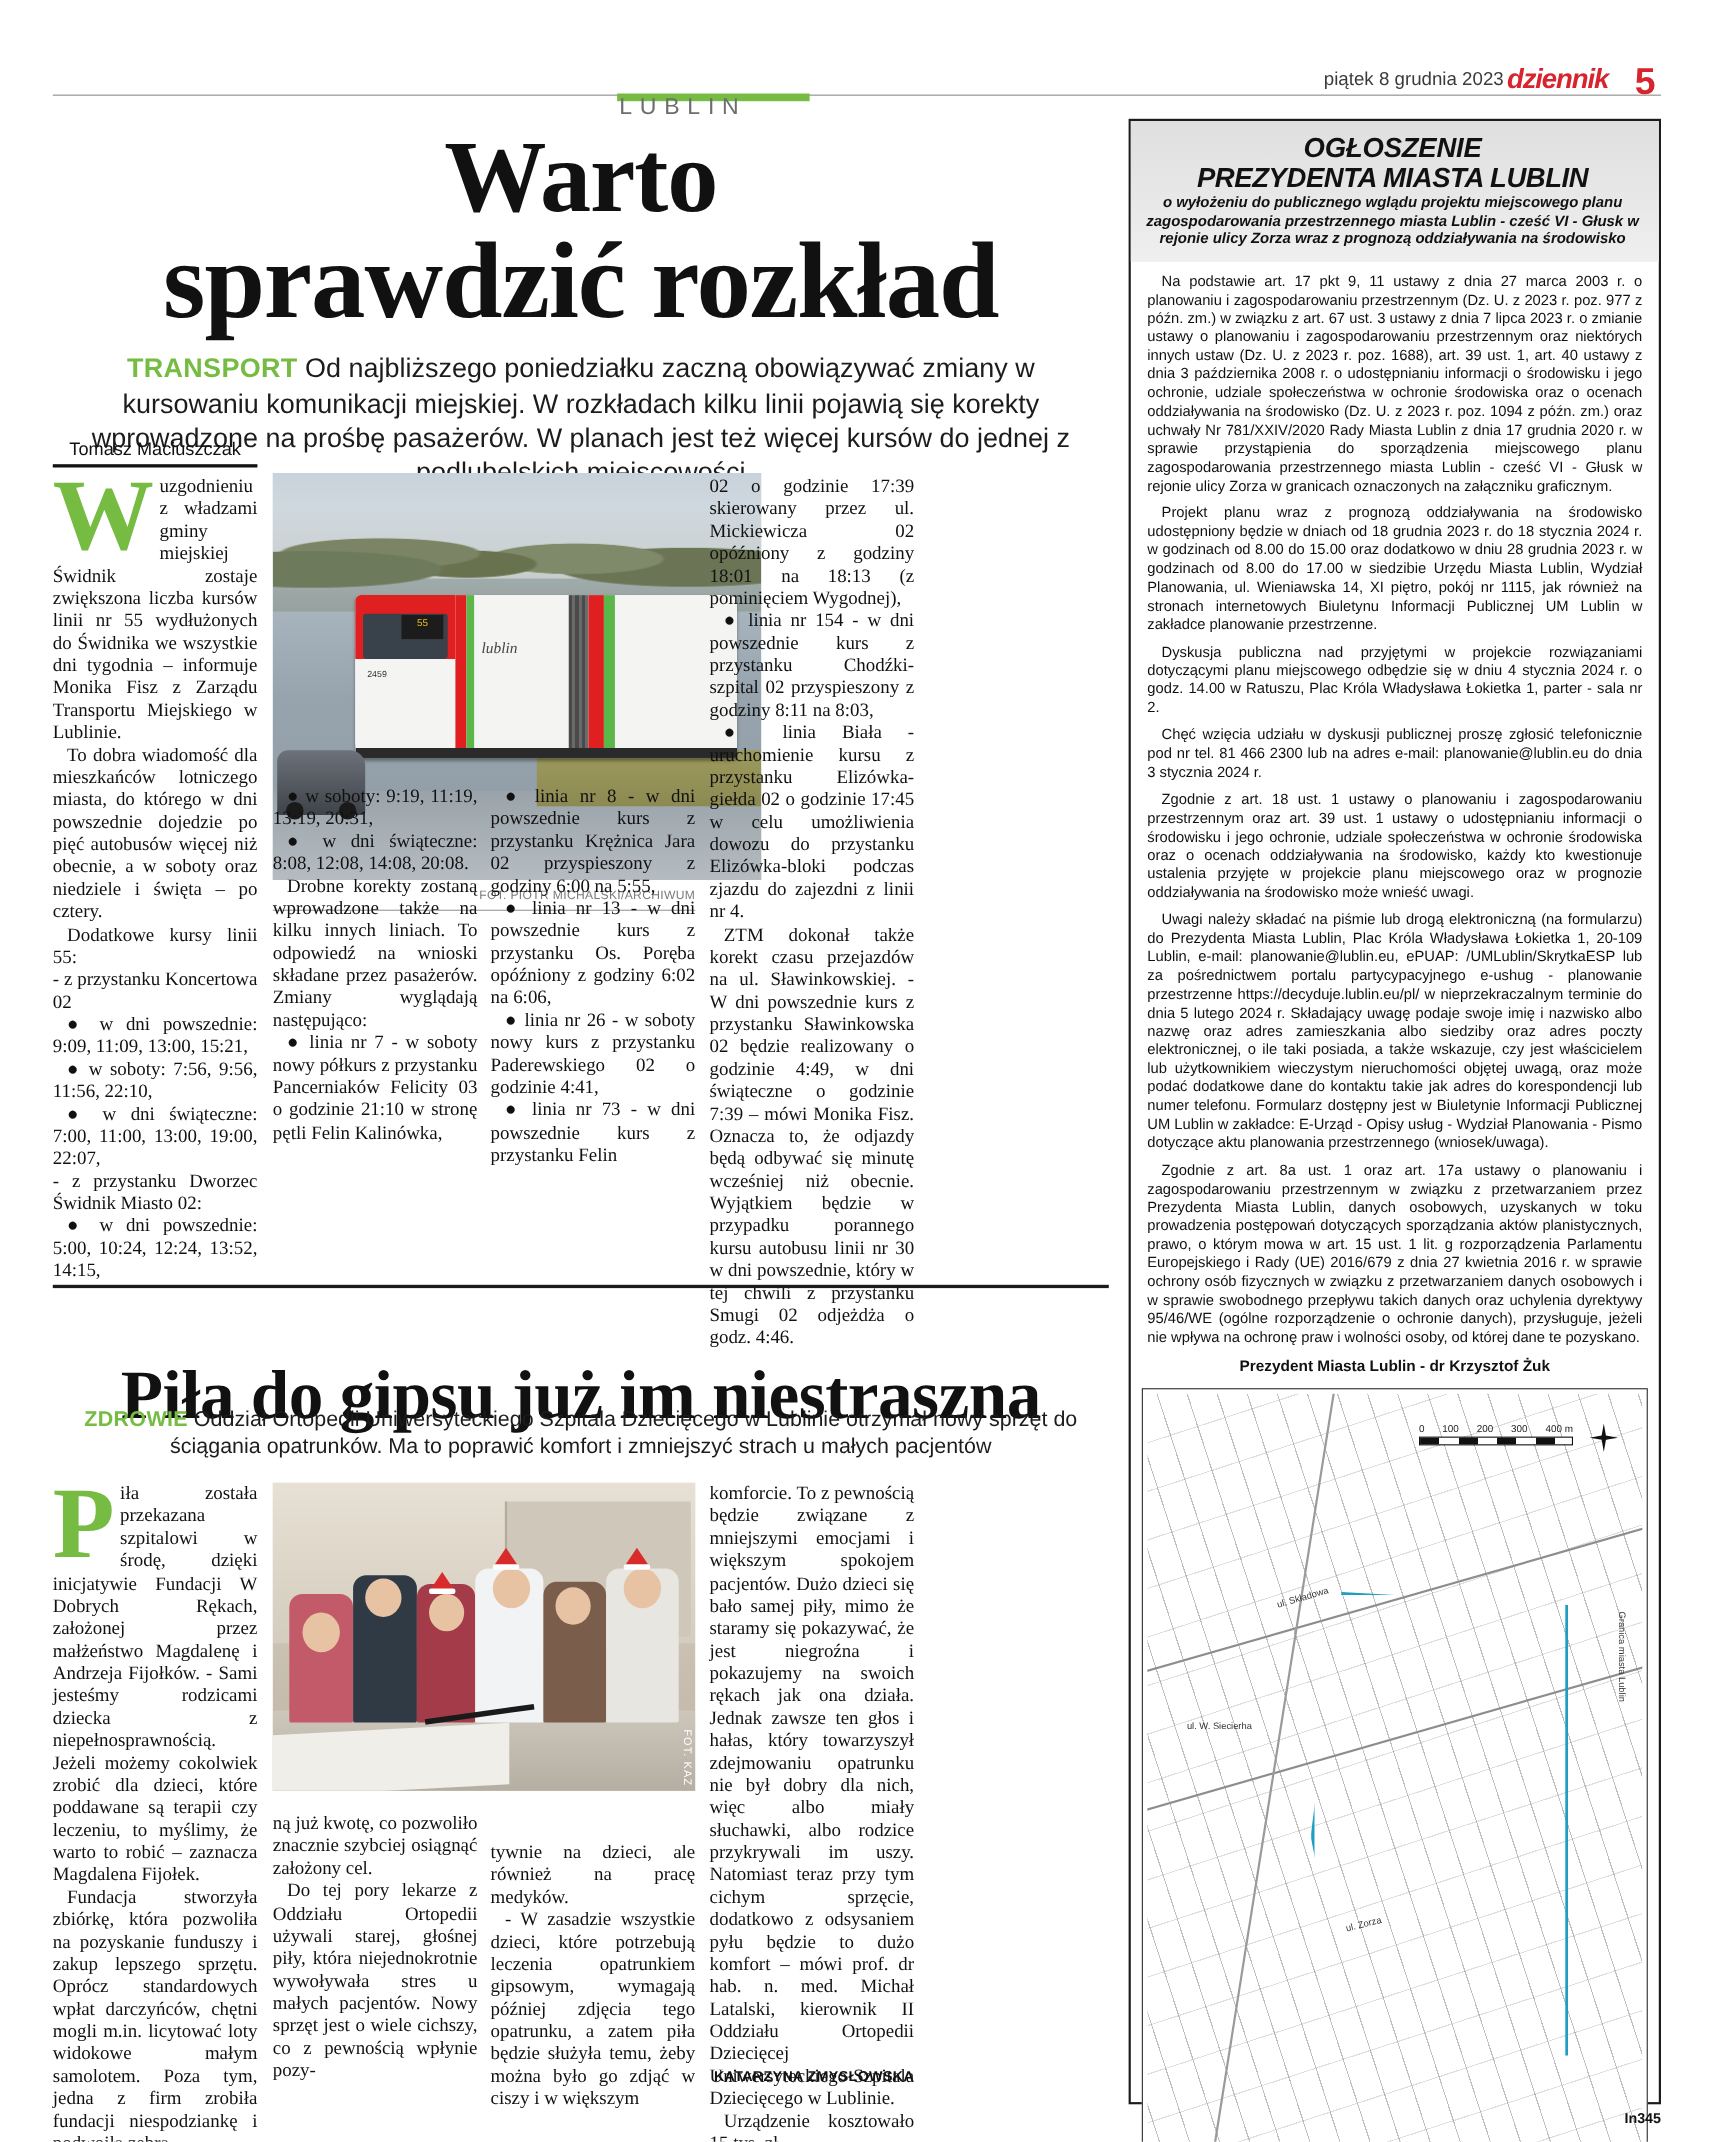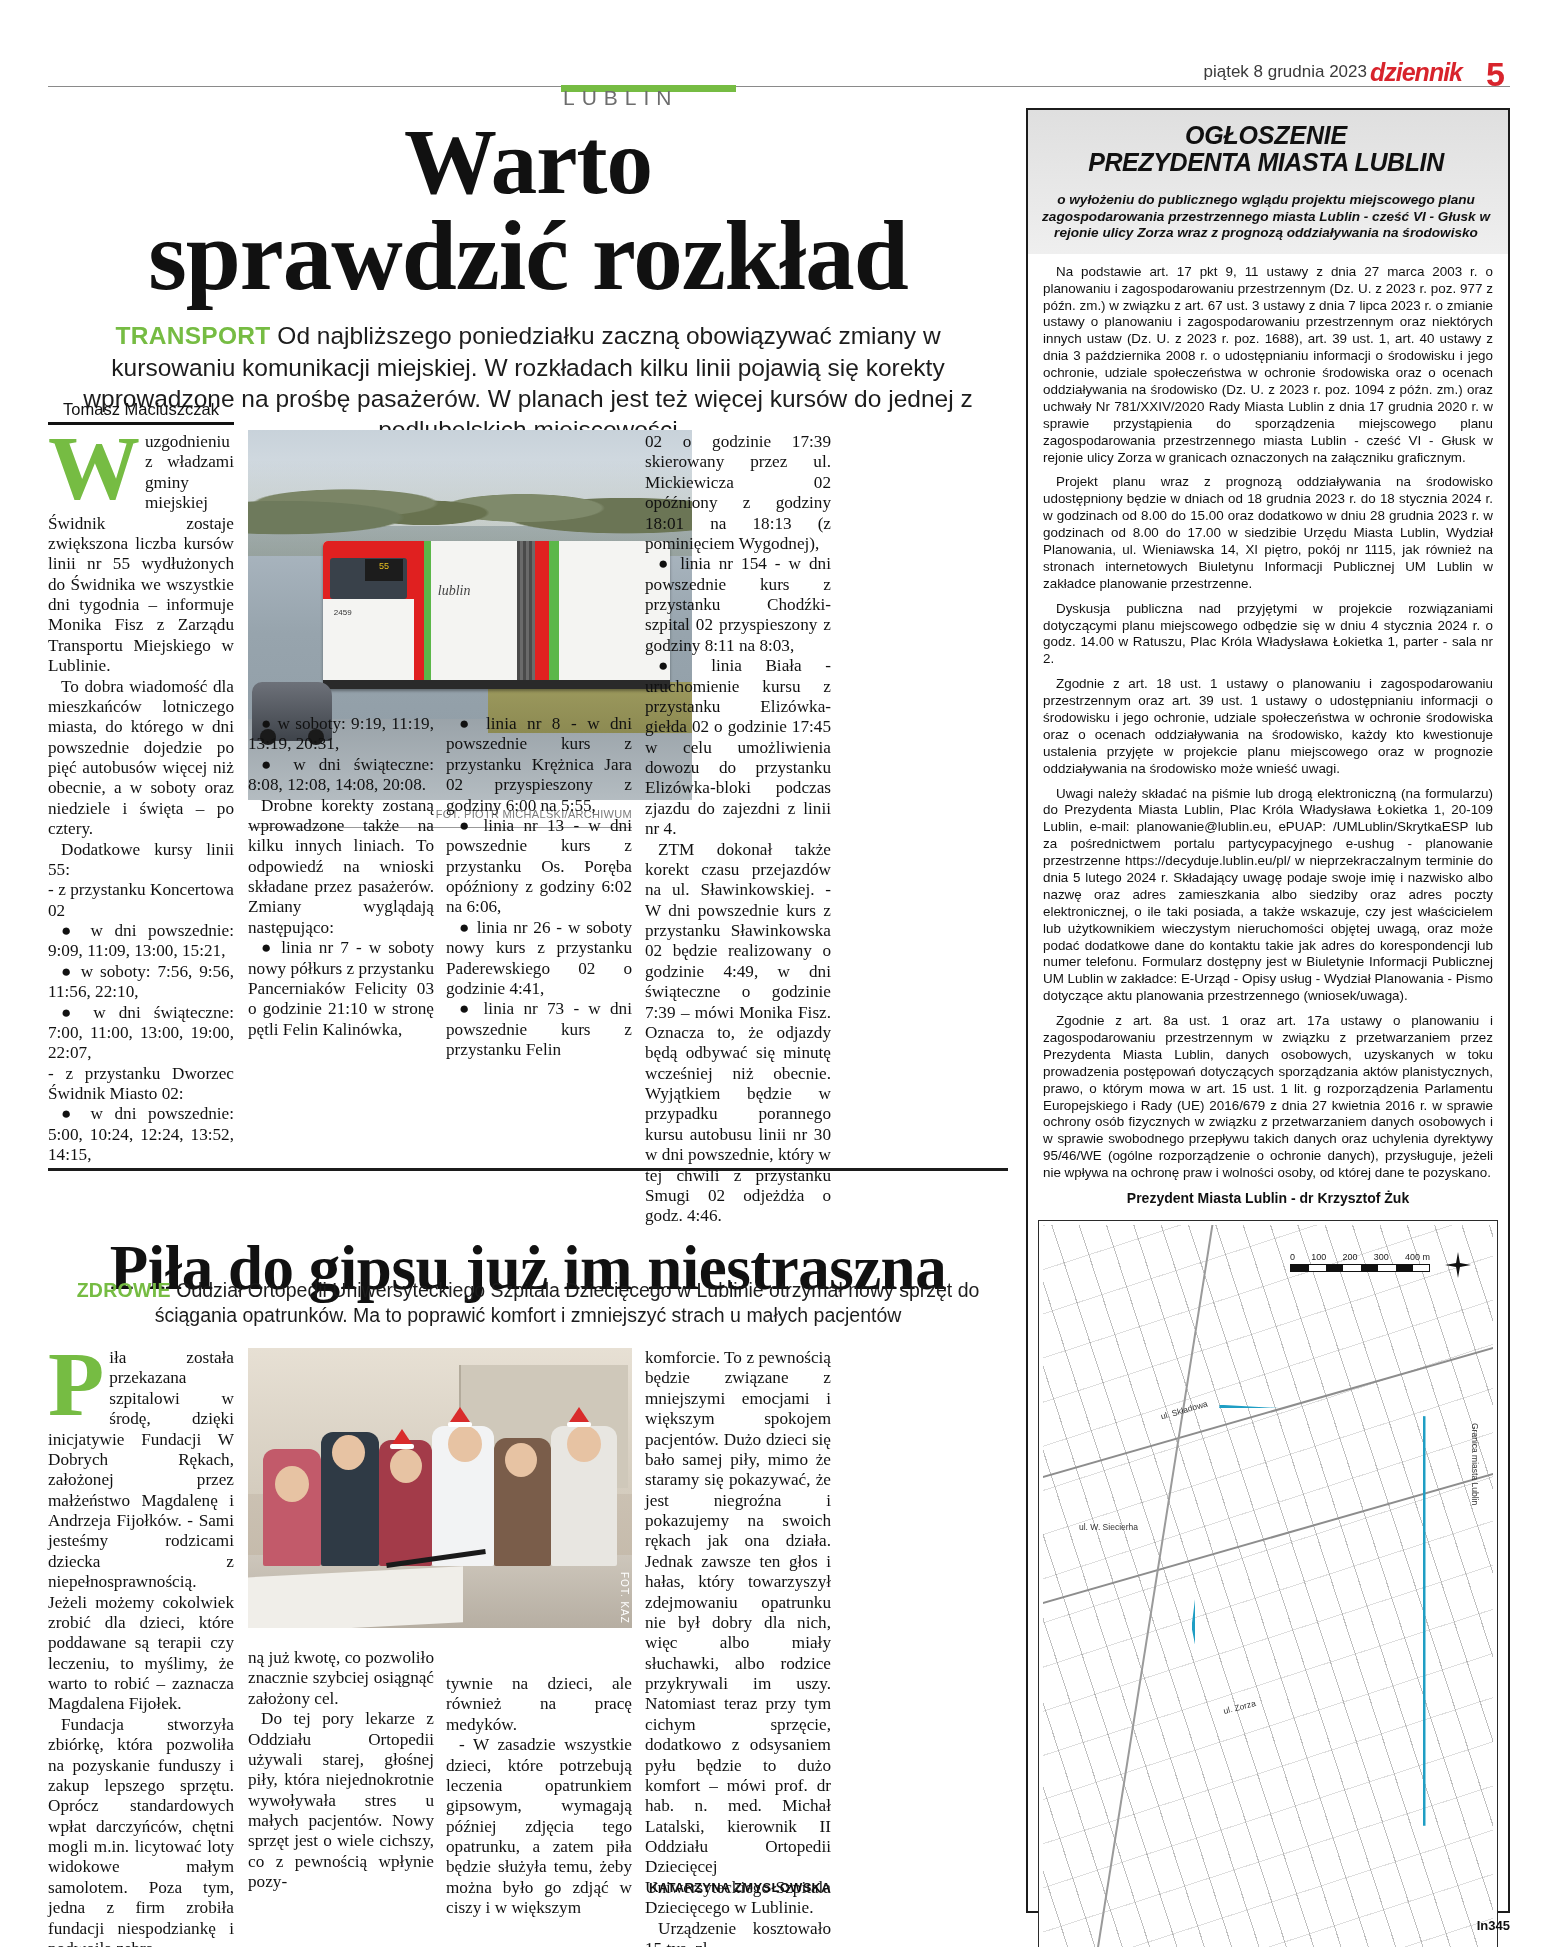--- a/index.html
+++ b/index.html
@@ -222,21 +222,21 @@
   }
   .ann-head {
     background:linear-gradient(#dfdfdf,#efefef);
     padding:12px 14px 12px 10px; text-align:center;
     font-family:"Liberation Sans", sans-serif;
     font-style:italic;
   }
   .ann-t1 { font-size:25px; font-weight:bold; line-height:1.08; letter-spacing:-.2px; }
   .ann-t2 { font-size:25px; font-weight:bold; line-height:1.08; letter-spacing:-.4px; }
   .ann-sub {
-    font-size:13.6px; font-weight:bold; line-height:1.22; margin-top:16px;
+    font-size:13.6px; font-weight:bold; line-height:1.22; margin-top:0;
   }
   .ann-body {
     padding:10px 15px 6px 15px;
     font-family:"Liberation Sans", sans-serif;
     font-size:13.4px; line-height:1.26; text-align:justify;
   }
   .ann-body p { margin:0 0 8px 0; text-indent:13px; }
   .ann-sig {
     text-align:center; font-family:"Liberation Sans", sans-serif;
     font-size:14px; font-weight:bold; margin:8px 0 6px 0;
@@ -426,20 +426,21 @@
   <div class="ann-box">
     <div class="ann-head">
       <div class="ann-t1">OGŁOSZENIE</div>
       <div class="ann-t2">PREZYDENTA MIASTA LUBLIN</div>
       <div class="ann-sub">o wyłożeniu do publicznego wglądu projektu miejscowego planu zagospodarowania przestrzennego miasta Lublin - cześć VI - Głusk w rejonie ulicy Zorza wraz z prognozą oddziaływania na środowisko</div>
     </div>
     <div class="ann-body">
       <p>Na podstawie art. 17 pkt 9, 11 ustawy z dnia 27 marca 2003 r. o planowaniu i zagospodarowaniu przestrzennym (Dz. U. z 2023 r. poz. 977 z późn. zm.) w związku z art. 67 ust. 3 ustawy z dnia 7 lipca 2023 r. o zmianie ustawy o planowaniu i zagospodarowaniu przestrzennym oraz niektórych innych ustaw (Dz. U. z 2023 r. poz. 1688), art. 39 ust. 1, art. 40 ustawy z dnia 3 października 2008 r. o udostępnianiu informacji o środowisku i jego ochronie, udziale społeczeństwa w ochronie środowiska oraz o ocenach oddziaływania na środowisko (Dz. U. z 2023 r. poz. 1094 z późn. zm.) oraz uchwały Nr 781/XXIV/2020 Rady Miasta Lublin z dnia 17 grudnia 2020 r. w sprawie przystąpienia do sporządzenia miejscowego planu zagospodarowania przestrzennego miasta Lublin - cześć VI - Głusk w rejonie ulicy Zorza w granicach oznaczonych na załączniku graficznym.</p>
       <p>Projekt planu wraz z prognozą oddziaływania na środowisko udostępniony będzie w dniach od 18 grudnia 2023 r. do 18 stycznia 2024 r. w godzinach od 8.00 do 15.00 oraz dodatkowo w dniu 28 grudnia 2023 r. w godzinach od 8.00 do 17.00 w siedzibie Urzędu Miasta Lublin, Wydział Planowania, ul. Wieniawska 14, XI piętro, pokój nr 1115, jak również na stronach internetowych Biuletynu Informacji Publicznej UM Lublin w zakładce planowanie przestrzenne.</p>
       <p>Dyskusja publiczna nad przyjętymi w projekcie rozwiązaniami dotyczącymi planu miejscowego odbędzie się w dniu 4 stycznia 2024 r. o godz. 14.00 w Ratuszu, Plac Króla Władysława Łokietka 1, parter - sala nr 2.</p>
+      <p>Chęć wzięcia udziału w dyskusji publicznej proszę zgłosić telefonicznie pod nr tel. 81 466 2300 lub na adres e-mail: planowanie@lublin.eu do dnia 3 stycznia 2024 r.</p>
       <p>Zgodnie z art. 18 ust. 1 ustawy o planowaniu i zagospodarowaniu przestrzennym oraz art. 39 ust. 1 ustawy o udostępnianiu informacji o środowisku i jego ochronie, udziale społeczeństwa w ochronie środowiska oraz o ocenach oddziaływania na środowisko, każdy kto kwestionuje ustalenia przyjęte w projekcie planu miejscowego oraz w prognozie oddziaływania na środowisko może wnieść uwagi.</p>
       <p>Uwagi należy składać na piśmie lub drogą elektroniczną (na formularzu) do Prezydenta Miasta Lublin, Plac Króla Władysława Łokietka 1, 20-109 Lublin, e-mail: planowanie@lublin.eu, ePUAP: /UMLublin/SkrytkaESP lub za pośrednictwem portalu partycypacyjnego e-ushug - planowanie przestrzenne https://decyduje.lublin.eu/pl/ w nieprzekraczalnym terminie do dnia 5 lutego 2024 r. Składający uwagę podaje swoje imię i nazwisko albo nazwę oraz adres zamieszkania albo siedziby oraz adres poczty elektronicznej, o ile taki posiada, a także wskazuje, czy jest właścicielem lub użytkownikiem wieczystym nieruchomości objętej uwagą, oraz może podać dodatkowe dane do kontaktu takie jak adres do korespondencji lub numer telefonu. Formularz dostępny jest w Biuletynie Informacji Publicznej UM Lublin w zakładce: E-Urząd - Opisy usług - Wydział Planowania - Pismo dotyczące aktu planowania przestrzennego (wniosek/uwaga).</p>
       <p>Zgodnie z art. 8a ust. 1 oraz art. 17a ustawy o planowaniu i zagospodarowaniu przestrzennym w związku z przetwarzaniem przez Prezydenta Miasta Lublin, danych osobowych, uzyskanych w toku prowadzenia postępowań dotyczących sporządzania aktów planistycznych, prawo, o którym mowa w art. 15 ust. 1 lit. g rozporządzenia Parlamentu Europejskiego i Rady (UE) 2016/679 z dnia 27 kwietnia 2016 r. w sprawie ochrony osób fizycznych w związku z przetwarzaniem danych osobowych i w sprawie swobodnego przepływu takich danych oraz uchylenia dyrektywy 95/46/WE (ogólne rozporządzenie o ochronie danych), przysługuje, jeżeli nie wpływa na ochronę praw i wolności osoby, od której dane te pozyskano.</p>
       <div class="ann-sig">Prezydent Miasta Lublin - dr Krzysztof Żuk</div>
     </div>
 
     <div class="map-wrap">
       <div class="map-inner">
         <div class="map-grid"></div>
         <div class="map-roadA"></div>

